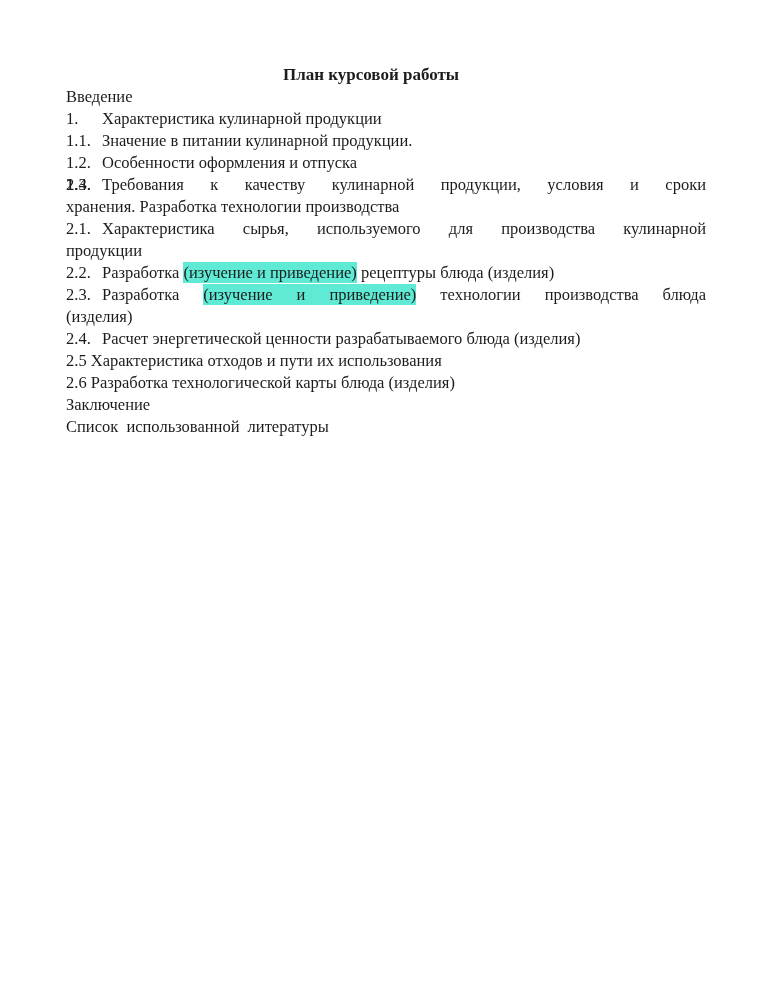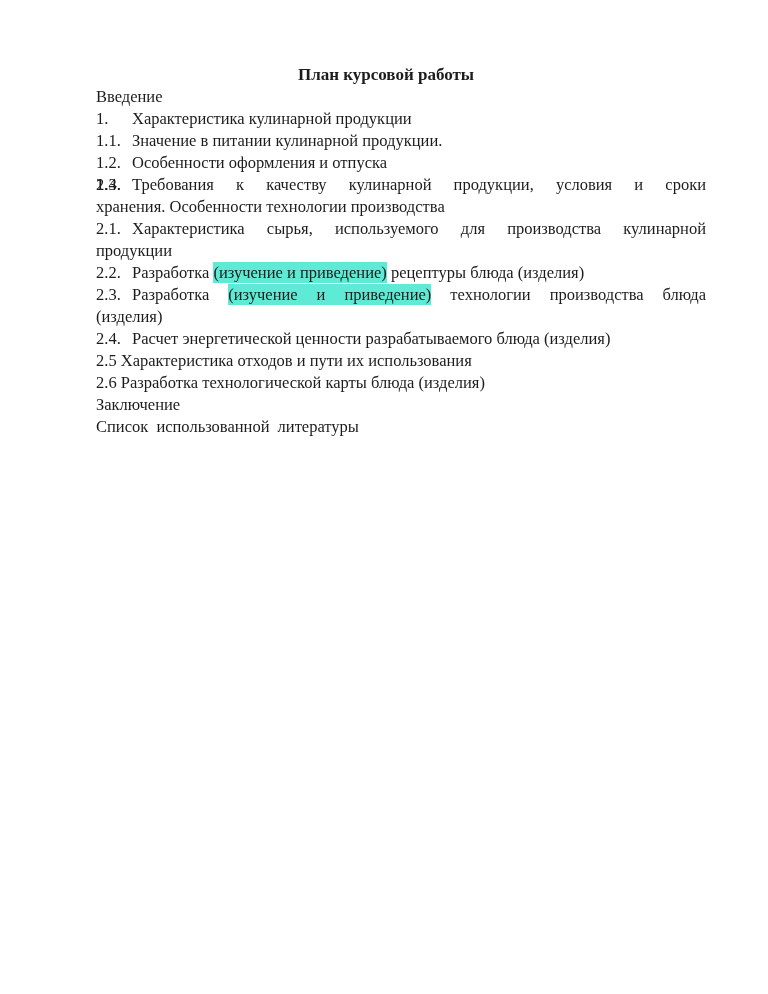--- a/index.html
+++ b/index.html
@@ -2,21 +2,21 @@
 <html><head>
 <meta charset="utf-8">
 <style>
   html, body { margin: 0; padding: 0; background: #ffffff; }
   .page {
     position: relative;
     width: 768px;
     height: 994px;
     background: #ffffff;
     box-sizing: border-box;
-    padding: 64px 62px 0 96px;
+    padding: 64px 62px 0 66px;
     font-family: "Liberation Serif", "DejaVu Serif", serif;
     color: #1c1c1c;
     overflow: hidden;
   }
   .title {
     font-size: 17px;
     line-height: 22px;
     font-weight: bold;
     text-align: center;
     margin-left: -30px; 
@@ -62,21 +62,21 @@
   </div>
 
   <div class="line numbered">
     <span class="num">1.4.</span>
   </div>
 
   <div class="line numbered just">
     <span class="num">2.</span><span class="txt">Требования к качеству кулинарной продукции, условия и сроки</span>
   </div>
 
-  <div class="line">хранения. Особенности технологии производства</div>
+  <div class="line">хранения. Разработка технологии производства</div>
 
   <div class="line numbered just">
     <span class="num">2.1.</span><span class="txt">Характеристика сырья, используемого для производства кулинарной</span>
   </div>
 
   <div class="line">продукции</div>
 
   <div class="line numbered">
     <span class="num">2.2.</span><span class="txt"><span>Разработка </span><mark>(изучение и приведение)</mark><span> рецептуры блюда (изделия)</span></span>
   </div>

